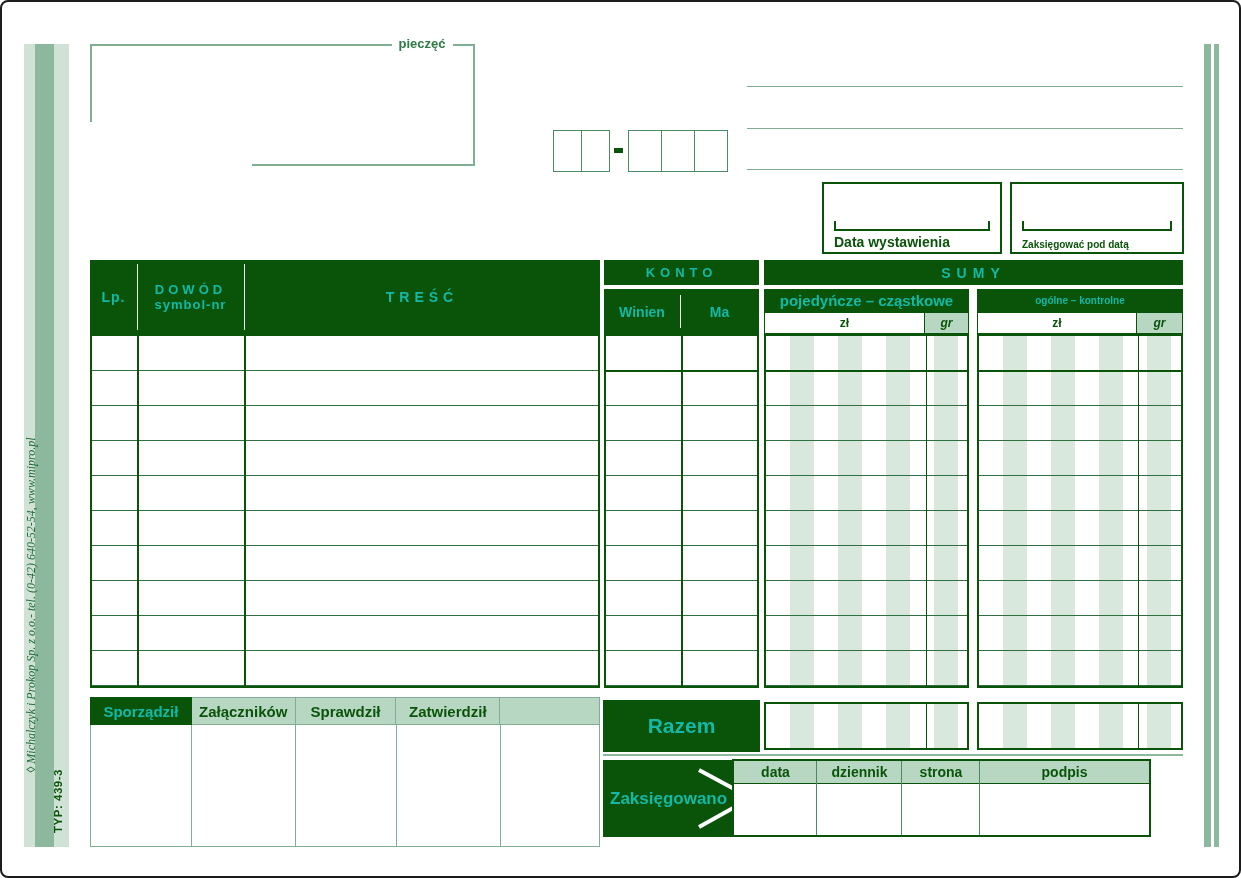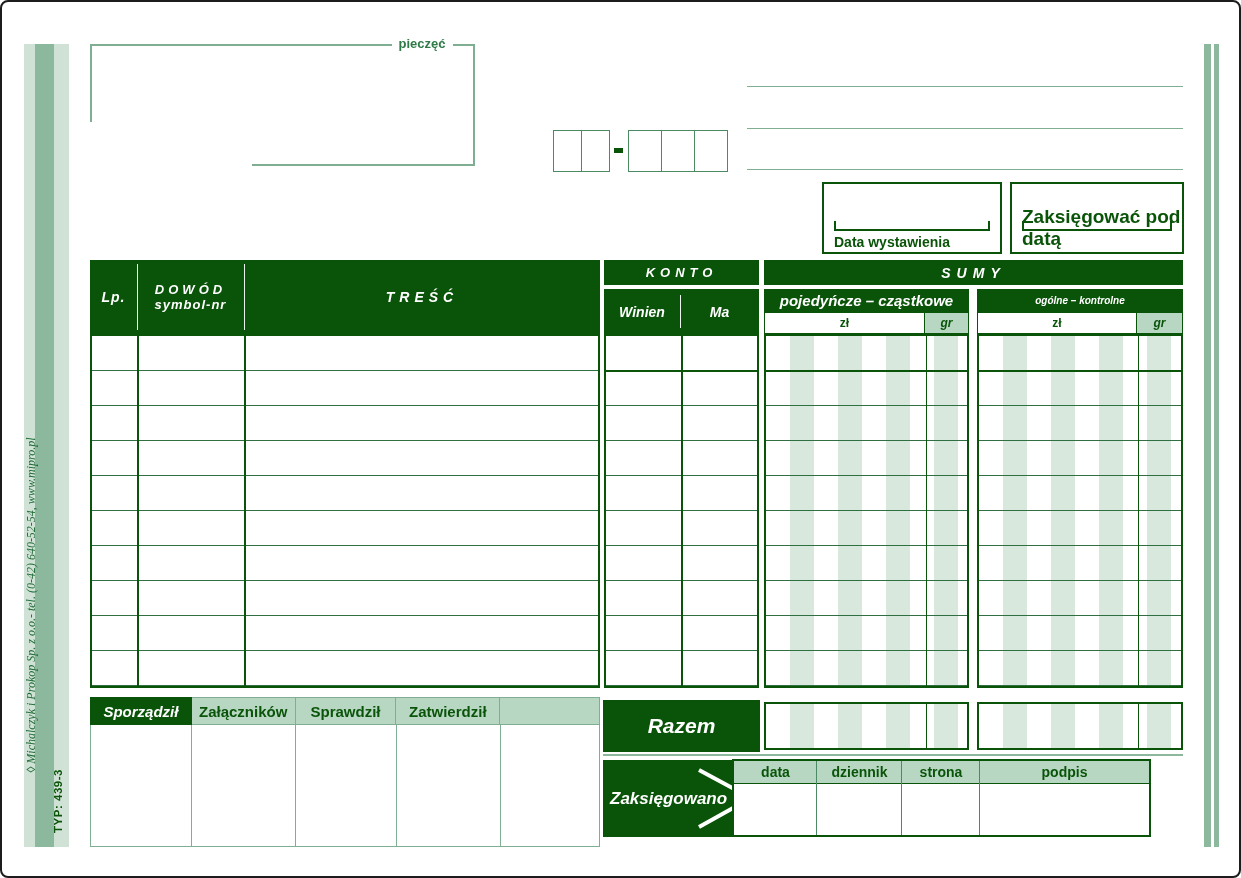--- a/index.html
+++ b/index.html
@@ -4,21 +4,21 @@
 <style>
   :root{
     --dark:#0a5409; --band:#b7d7c3; --stripe:#d8e8dd; --mid:#7fae92;
     --side-light:#cfe2d5; --side-mid:#8cb89e; --rowline:#2f6f42; --cellb:#4c8a64;
   }
   html,body{margin:0;padding:0;background:#fff;}
   #page{position:relative;width:1241px;height:878px;background:#fff;
         border:2px solid #1c1c1c;border-radius:8px;box-sizing:border-box;overflow:hidden;
         font-family:"Liberation Sans",sans-serif;color:var(--dark);}
   .abs{position:absolute;box-sizing:border-box;}
-  .darkbg{background:var(--dark);color:#ffffff;font-style:italic;}
+  .darkbg{background:var(--dark);color:#14b8a6;}
   .ctr{display:flex;align-items:center;justify-content:center;text-align:center;}
   .b{font-weight:bold;}
   .thinline{background:var(--mid);}
   
   .stripes{background-image:repeating-linear-gradient(90deg,transparent 0 24px,var(--stripe) 24px 48px);}
   .rowlines{background-image:repeating-linear-gradient(180deg,transparent 0 34px,var(--rowline) 34px 35px);}
   .stripes.rowlines{background-image:
       repeating-linear-gradient(180deg,transparent 0 34px,var(--rowline) 34px 35px),
       repeating-linear-gradient(90deg,transparent 0 24px,var(--stripe) 24px 48px);}
   .bodybox{border:2px solid var(--dark);background-color:#fff;}
@@ -73,21 +73,21 @@
   <div class="abs thinline" style="left:745px;top:167px;width:436px;height:1px;"></div>
 
 
   <div class="abs" style="left:820px;top:180px;width:180px;height:72px;border:2px solid var(--dark);background:#fff;">
     <div class="bracket"></div>
     <div class="boxlabel">Data wystawienia</div>
   </div>
 
   <div class="abs" style="left:1008px;top:180px;width:174px;height:72px;border:2px solid var(--dark);background:#fff;">
     <div class="bracket"></div>
-    <div class="boxlabel" style="font-size:19px;margin-top:16px;">Zaksięgować pod datą</div>
+    <div class="boxlabel" style="font-size:10px;margin-top:16px;">Zaksięgować pod datą</div>
   </div>
 
   <div class="abs darkbg" style="left:88px;top:258px;width:510px;height:74px;">
     <div class="hdr-sep" style="left:47px;"></div>
     <div class="hdr-sep" style="left:154px;"></div>
     <div class="abs ctr b" style="left:0;top:0;width:47px;height:74px;font-size:14px;letter-spacing:1px;">Lp.</div>
     <div class="abs ctr" style="left:47px;top:0;width:107px;height:74px;flex-direction:column;font-size:13px;font-weight:bold;">
       <div style="letter-spacing:4px;">DOWÓD</div>
       <div style="letter-spacing:1px;">symbol-nr</div>
     </div>

